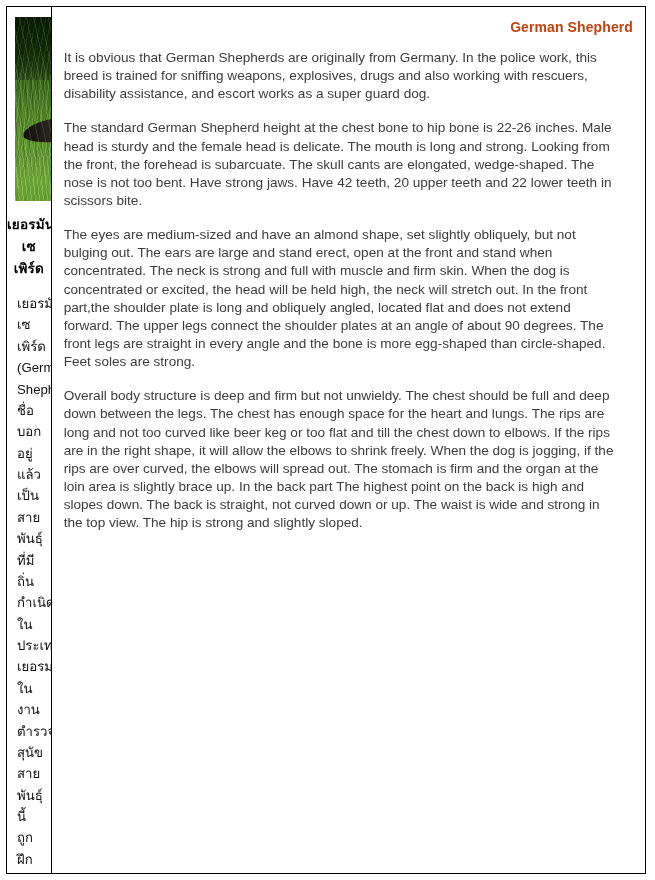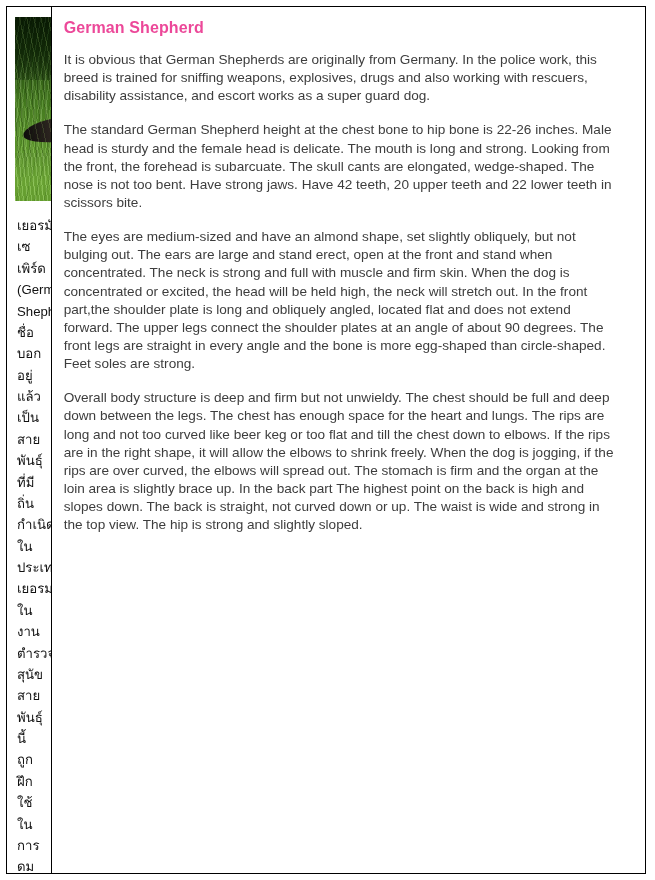--- a/index.html
+++ b/index.html
@@ -130,24 +130,24 @@
     color: #111111;
     text-align: justify;
     text-justify: inter-word;
   }
   .thai-body p {
     margin: 0 0 13px 0;
   }
 
   
   .en-title {
-    text-align: left;
+    text-align: right;
     font-weight: bold;
-    font-size: 16px;
-    color: #ec4899;
+    font-size: 14px;
+    color: #c2410c;
     margin: 4px 0 14px 0;
     letter-spacing: 0.1px;
   }
   .en-body {
     font-size: 13.6px;
     line-height: 1.335;
     color: #3d3d3d;
   }
   .en-body p {
     margin: 0 12px 16px 0;
@@ -166,20 +166,21 @@
         <div class="grass-top-dark"></div>
 
         <div class="dog">
           <div class="d-tail"></div>
 
         </div>
         <div class="grass-fg"></div>
         <div class="grass-blades"></div>
       </div>
 
+      <div class="caption">เยอรมัน เซเพิร์ด</div>
 
       <div class="thai-body">
         <p>เยอรมัน เซเพิร์ด (German Shepherd) ชื่อบอกอยู่แล้วเป็นสายพันธุ์ที่มีถิ่นกำเนิดในประเทศเยอรมนี ในงานตำรวจ สุนัขสายพันธุ์นี้ถูกฝึกใช้ในการดมกลิ่นเพื่อตรวจค้นอาวุธ วัตถุระเบิด ยาเสพติด ทั้งทำงานกับหน่วยกู้ภัย งานนำทางคนตาบอด และงานคุ้มกัน ระดับที่ได้ชื่อว่าเป็นยอดสุนัขอารักขา</p>
 
       </div>
 
     </div>
 
     <div class="col-right">
       <div class="en-title">German Shepherd</div>

